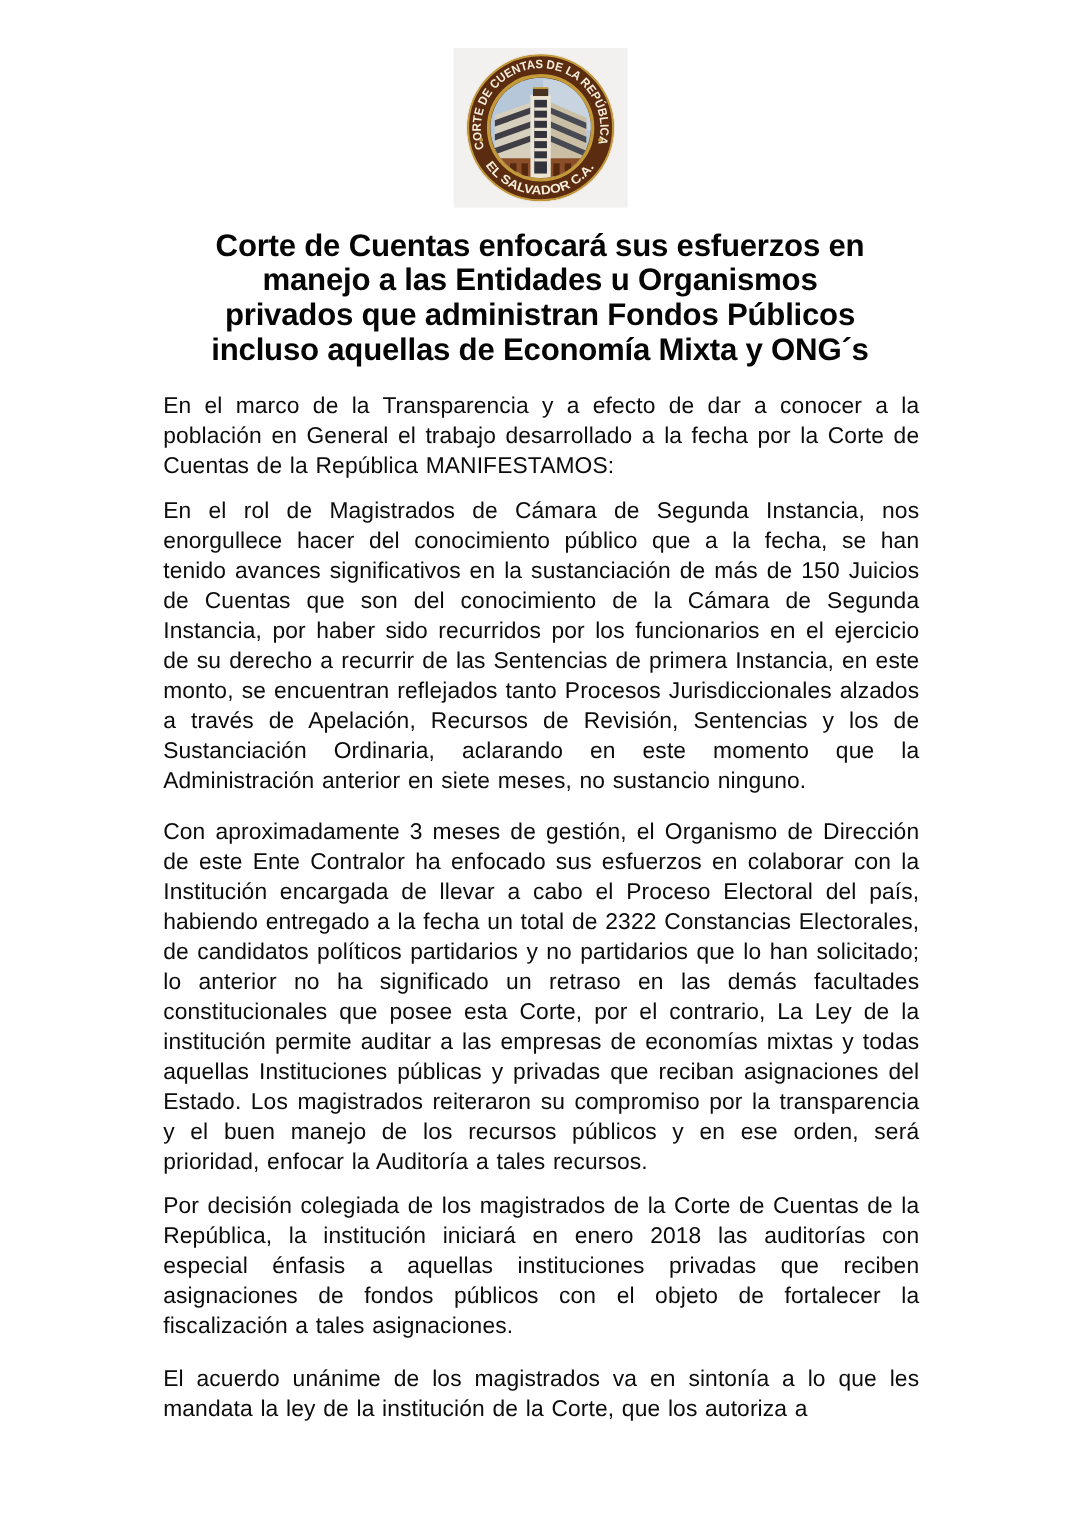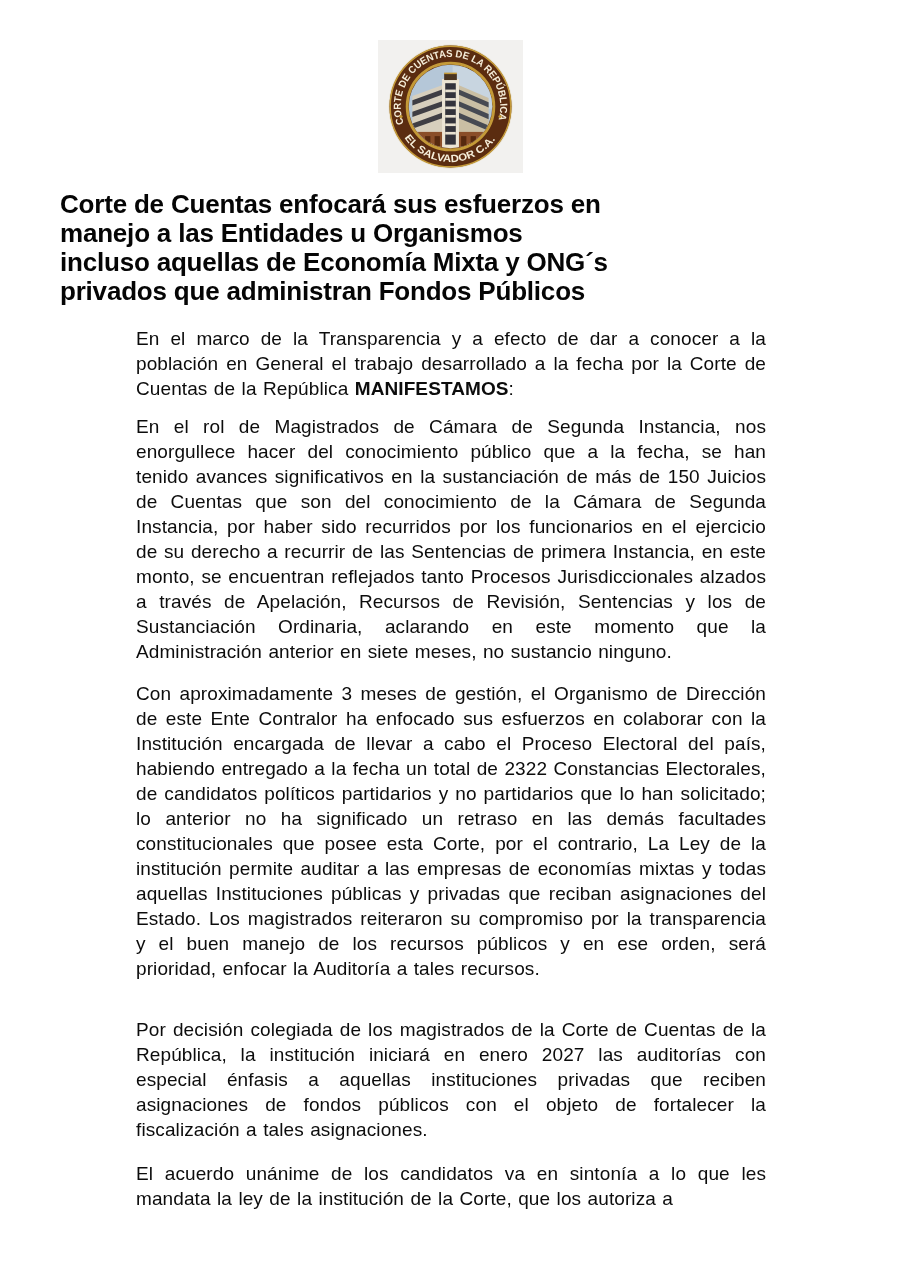--- a/index.html
+++ b/index.html
@@ -29,20 +29,21 @@
     font-family: "Liberation Sans", sans-serif;
     font-weight: bold;
     fill: #f6eeda;
   }
   .doc-title {
     position: absolute;
     top: 190px;
     left: 60px;
     width: 780px;
     margin: 0;
+    text-align: center;
     font-size: 26px;
     line-height: 29px;
     font-weight: bold;
     letter-spacing: -0.2px;
     color: #050505;
   }
   .doc-title div { white-space: nowrap; }
   .content {
     position: absolute;
     top: 326px;
@@ -50,24 +51,24 @@
     width: 630px;
     font-size: 19px;
     line-height: 25px;
     letter-spacing: 0.1px;
     word-spacing: 1px;
     text-align: justify;
     color: #0c0c0c;
   }
   .content p { margin: 0 0 13px 0; }
   .content p.gap-xl { margin-bottom: 17px; }
-  .content p.gap-lg { margin-bottom: 36px; }
+  .content p.gap-lg { margin-bottom: 12px; }
   .content p.gap-md { margin-bottom: 19px; }
   .content p.last { margin-bottom: 0; }
-  .content strong { font-weight: bold; }
+  .content strong { font-weight: normal; }
 </style>
 </head>
 <body>
 
 <div class="page">
 
   <div class="logo-box">
     <svg viewBox="0 0 120 120" aria-hidden="true">
       <defs>
         <clipPath id="photoClip">
@@ -124,25 +125,25 @@
       </text>
 
       <circle cx="13.2" cy="69.5" r="1.5" fill="#c49a38"></circle>
       <circle cx="106.8" cy="69.5" r="1.5" fill="#c49a38"></circle>
     </svg>
   </div>
 
   <h1 class="doc-title">
     <div>Corte de Cuentas enfocará sus esfuerzos en</div>
     <div>manejo a las Entidades u Organismos</div>
+    <div>privados que administran Fondos Públicos</div>
     <div>incluso aquellas de Economía Mixta y ONG´s</div>
-    <div>privados que administran Fondos Públicos</div>
   </h1>
 
   <div class="content">
     <p><span>En el marco de la Transparencia y a efecto de dar a conocer a la población en General el trabajo desarrollado a la fecha por la Corte de Cuentas de la República </span><strong>MANIFESTAMOS</strong><span>:</span></p>
     <p class="gap-xl">En el rol de Magistrados de Cámara de Segunda Instancia, nos enorgullece hacer del conocimiento público que a la fecha, se han tenido avances significativos en la sustanciación de más de 150 Juicios de Cuentas que son del conocimiento de la Cámara de Segunda Instancia, por haber sido recurridos por los funcionarios en el ejercicio de su derecho a recurrir de las Sentencias de primera Instancia, en este monto, se encuentran reflejados tanto Procesos Jurisdiccionales alzados a través de Apelación, Recursos de Revisión, Sentencias y los de Sustanciación Ordinaria, aclarando en este momento que la Administración anterior en siete meses, no sustancio ninguno.</p>
     <p class="gap-lg">Con aproximadamente 3 meses de gestión, el Organismo de Dirección de este Ente Contralor ha enfocado sus esfuerzos en colaborar con la Institución encargada de llevar a cabo el Proceso Electoral del país, habiendo entregado a la fecha un total de 2322 Constancias Electorales, de candidatos políticos partidarios y no partidarios que lo han solicitado; lo anterior no ha significado un retraso en las demás facultades constitucionales que posee esta Corte, por el contrario, La Ley de la institución permite auditar a las empresas de economías mixtas y todas aquellas Instituciones públicas y privadas que reciban asignaciones del Estado. Los magistrados reiteraron su compromiso por la transparencia y el buen manejo de los recursos públicos y en ese orden, será prioridad, enfocar la Auditoría a tales recursos.</p>
-    <p class="gap-md">Por decisión colegiada de los magistrados de la Corte de Cuentas de la República, la institución iniciará en enero 2027 las auditorías con especial énfasis a aquellas instituciones privadas que reciben asignaciones de fondos públicos con el objeto de fortalecer la fiscalización a tales asignaciones.</p>
-    <p class="last">El acuerdo unánime de los candidatos va en sintonía a lo que les mandata la ley de la institución de la Corte, que los autoriza a</p>
+    <p class="gap-md">Por decisión colegiada de los magistrados de la Corte de Cuentas de la República, la institución iniciará en enero 2018 las auditorías con especial énfasis a aquellas instituciones privadas que reciben asignaciones de fondos públicos con el objeto de fortalecer la fiscalización a tales asignaciones.</p>
+    <p class="last">El acuerdo unánime de los magistrados va en sintonía a lo que les mandata la ley de la institución de la Corte, que los autoriza a</p>
   </div>
 
 </div>
 
 </body></html>

